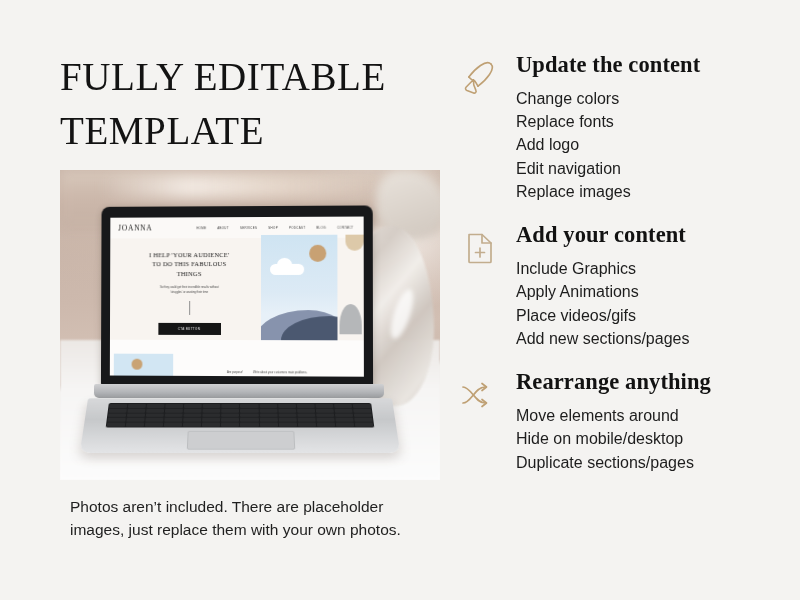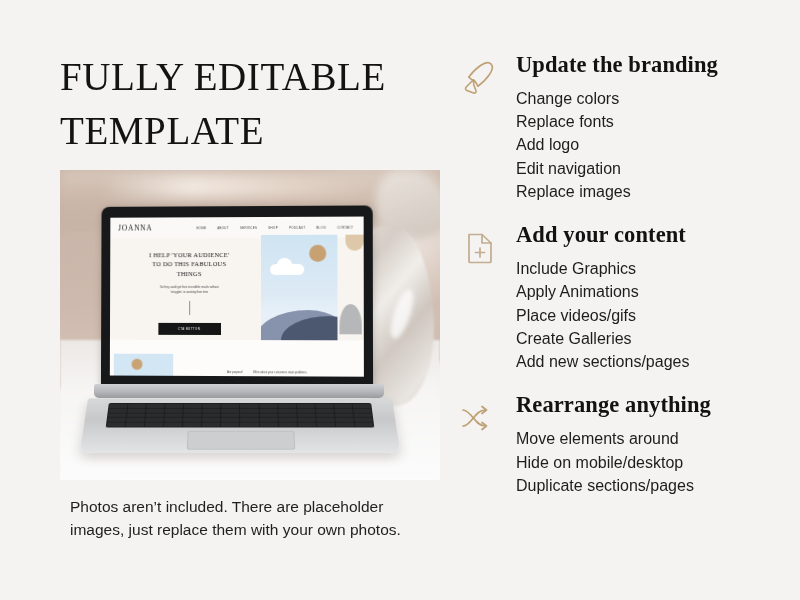--- a/index.html
+++ b/index.html
@@ -629,21 +629,21 @@
     <div class="section">
       <div class="section-icon">
         <svg width="40" height="40" viewBox="0 0 40 40" fill="none" stroke="#bfa074" stroke-width="1.6" stroke-linecap="round" stroke-linejoin="round">
           <path d="M31 6 C33.2 8.2 32.6 12 29.5 16.5 C26.5 21 21.5 25.5 18 28.2"></path>
           <path d="M31 6 C28.8 3.8 25 4.4 20.5 7.5 C16 10.5 11.5 15.5 8.8 19"></path>
           <path d="M8.8 19 C10.5 21 13.2 22.8 15.2 23.6"></path>
           <path d="M18 28.2 C17.2 26.2 15.4 23.5 13.4 21.8"></path>
           <path d="M13.4 21.8 L10.4 24.8 L6 29.2 C5 30.2 5.6 32 7 32.6 L13.6 35 C15.2 35.6 16.6 34 16 32.6 L13.8 27 Z"></path>
         </svg>
       </div>
-      <h2 class="section-head">Update the branding</h2>
+      <h2 class="section-head">Update the content</h2>
       <ul class="section-list">
         <li>Change colors</li>
         <li>Replace fonts</li>
         <li>Add logo</li>
         <li>Edit navigation</li>
         <li>Replace images</li>
       </ul>
     </div>
 
     <div class="section">
@@ -653,21 +653,20 @@
           <path d="M20 4.5 V13 H29"></path>
           <path d="M18 18 v9"></path>
           <path d="M13.5 22.5 h9"></path>
         </svg>
       </div>
       <h2 class="section-head">Add your content</h2>
       <ul class="section-list">
         <li>Include Graphics</li>
         <li>Apply Animations</li>
         <li>Place videos/gifs</li>
-        <li>Create Galleries</li>
         <li>Add new sections/pages</li>
       </ul>
     </div>
 
     <div class="section">
       <div class="section-icon">
         <svg width="42" height="34" viewBox="0 0 42 34" fill="none" stroke="#bfa074" stroke-width="1.7" stroke-linecap="round" stroke-linejoin="round">
           <path d="M4 9 C12 9 16 25 26 25"></path>
           <path d="M4 25 C12 25 16 9 26 9"></path>
           <path d="M23 5.5 L27.5 9 L23 12.5"></path>

